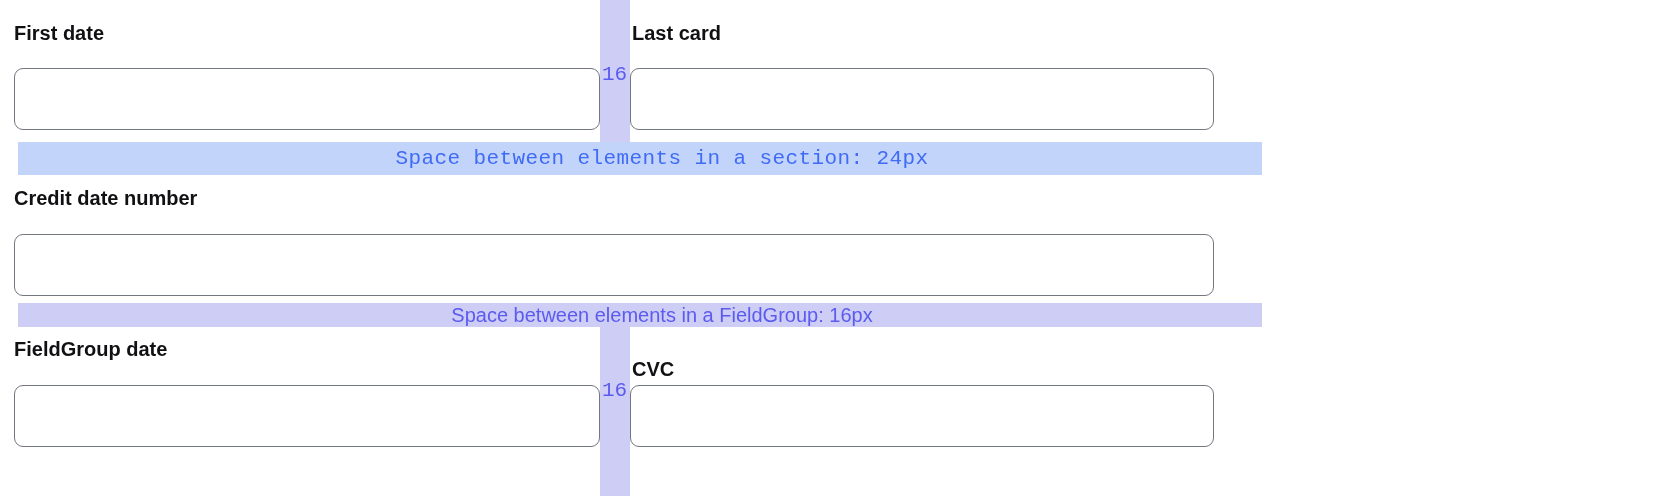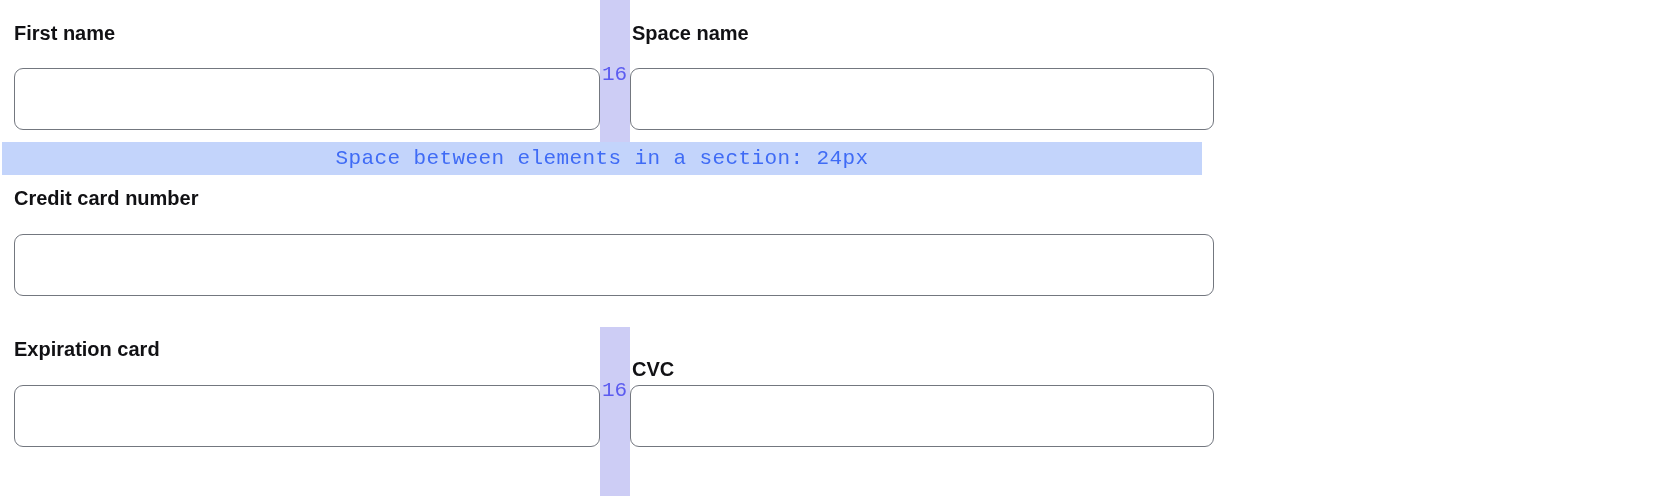--- a/index.html
+++ b/index.html
@@ -39,25 +39,26 @@
     line-height: 1;
     color: #5b5bf0;
     letter-spacing: -0.2px;
   }
   .gutter-label-top    { top: 64px; }
   .gutter-label-bottom { top: 380px; }
 
   
   .band {
     position: absolute;
-    left: 2px;
+    left: 18px;
     width: 1200px;
     display: flex;
     align-items: center;
     justify-content: center;
+    padding-left: 44px;
   }
   .band-section {
     top: 142px;
     height: 33px;
     background: #c3d4fb;
   }
   .band-section .band-text {
     font-family: "Liberation Mono", monospace;
     font-size: 21px;
     color: #3f6bf5;
@@ -121,33 +122,36 @@
 <body>
 
 <div class="canvas">
 
   <div class="gutter gutter-top"></div>
   <div class="gutter-label gutter-label-top">16</div>
 
   <div class="gutter gutter-bottom"></div>
   <div class="gutter-label gutter-label-bottom">16</div>
 
-  <div class="field-label lbl-first">First name</div>
+  <div class="field-label lbl-first">First date</div>
   <input class="field-input in-first" type="text" placeholder="" style="">
 
-  <div class="field-label lbl-last">Space name</div>
+  <div class="field-label lbl-last">Last card</div>
   <input class="field-input in-last" type="text" placeholder="" style="">
 
   <div class="band band-section">
     <span class="band-text">Space between elements in a section: 24px</span>
   </div>
 
-  <div class="field-label lbl-card">Credit card number</div>
+  <div class="field-label lbl-card">Credit date number</div>
   <input class="field-input in-card" type="text" placeholder="" style="">
 
+  <div class="band band-fieldgroup">
+    <span class="band-text">Space between elements in a FieldGroup: 16px</span>
+  </div>
 
-  <div class="field-label lbl-exp">Expiration card</div>
+  <div class="field-label lbl-exp">FieldGroup date</div>
   <input class="field-input in-exp" type="text" placeholder="" style="">
 
   <div class="field-label lbl-cvc">CVC</div>
   <input class="field-input in-cvc" type="text" placeholder="" style="">
 
 </div>
 
 </body></html>

